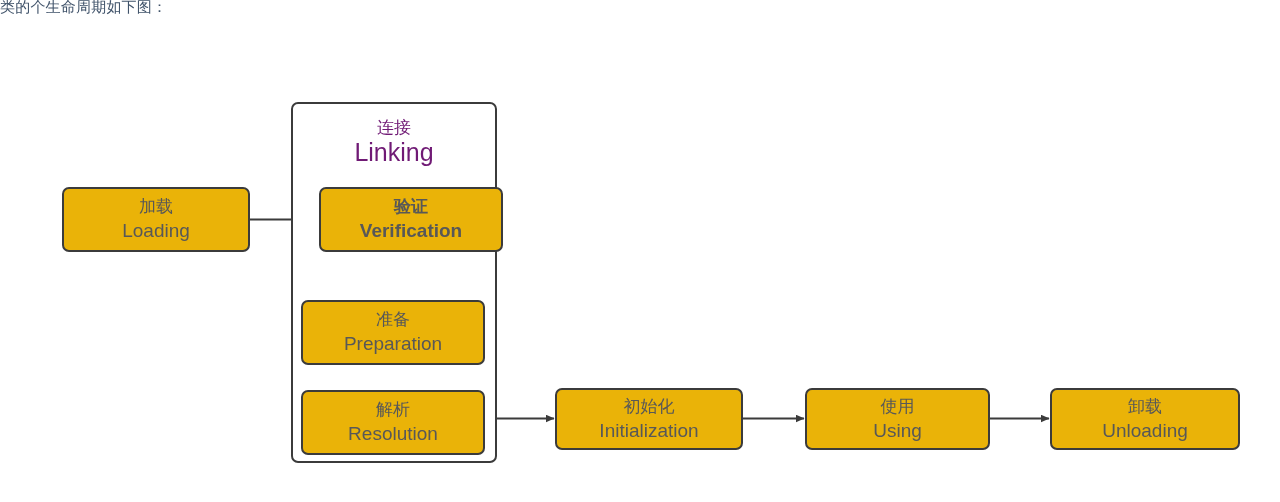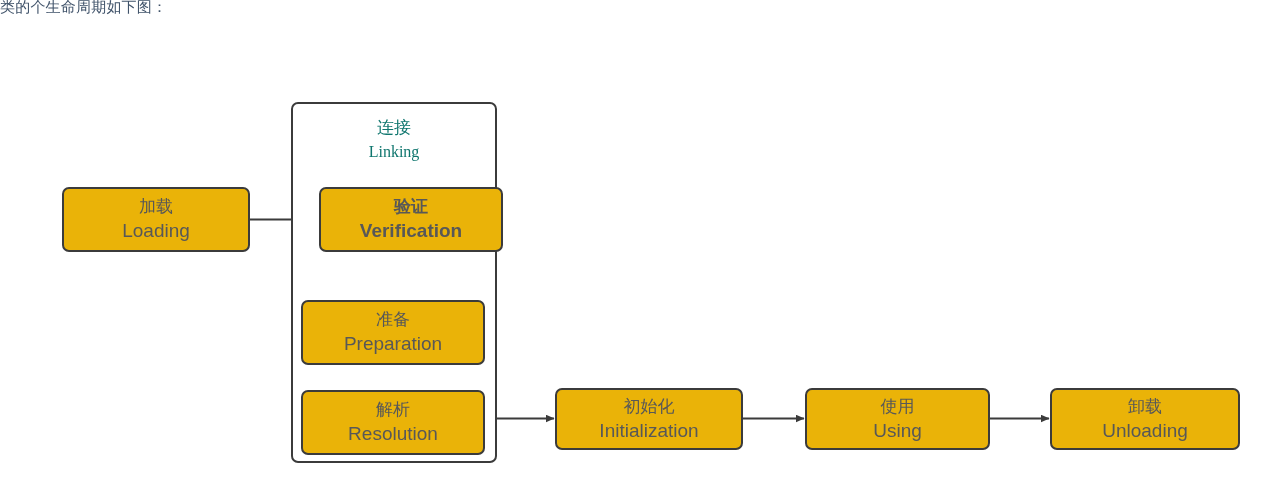--- a/index.html
+++ b/index.html
@@ -79,30 +79,29 @@
     border-radius: 7px;
     background: #ffffff;
     z-index: 1;
   }
   .group-label {
     position: absolute;
     left: 0;
     right: 0;
     top: 14px;
     text-align: center;
-    color: #0f766e;
+    color: #701a75;
     z-index: 2;
-    font-family: Liberation Serif, serif;
   }
   .group-label .cn {
     font-size: 17px;
     line-height: 23px;
   }
   .group-label .en {
-    font-size: 16px;
+    font-size: 25px;
     line-height: 26px;
   }
 
   
   #node-loading        { left: 62px;   top: 187px; width: 188px; height: 65px; }
   #group-linking       { left: 291px;  top: 102px; width: 206px; height: 361px; }
   #node-verification   { left: 319px;  top: 187px; width: 184px; height: 65px; font-weight: bold; }
   #node-preparation    { left: 301px;  top: 300px; width: 184px; height: 65px; }
   #node-resolution     { left: 301px;  top: 390px; width: 184px; height: 65px; }
   #node-initialization { left: 555px;  top: 388px; width: 188px; height: 62px; }

